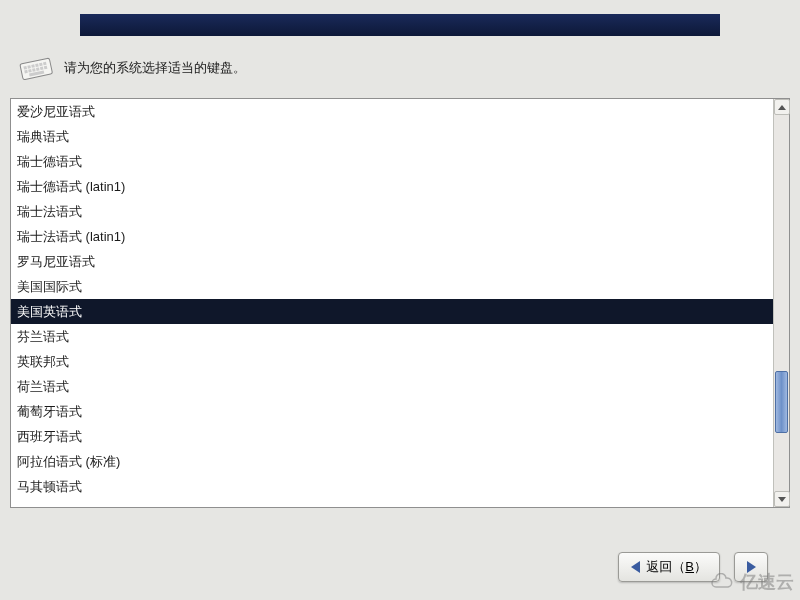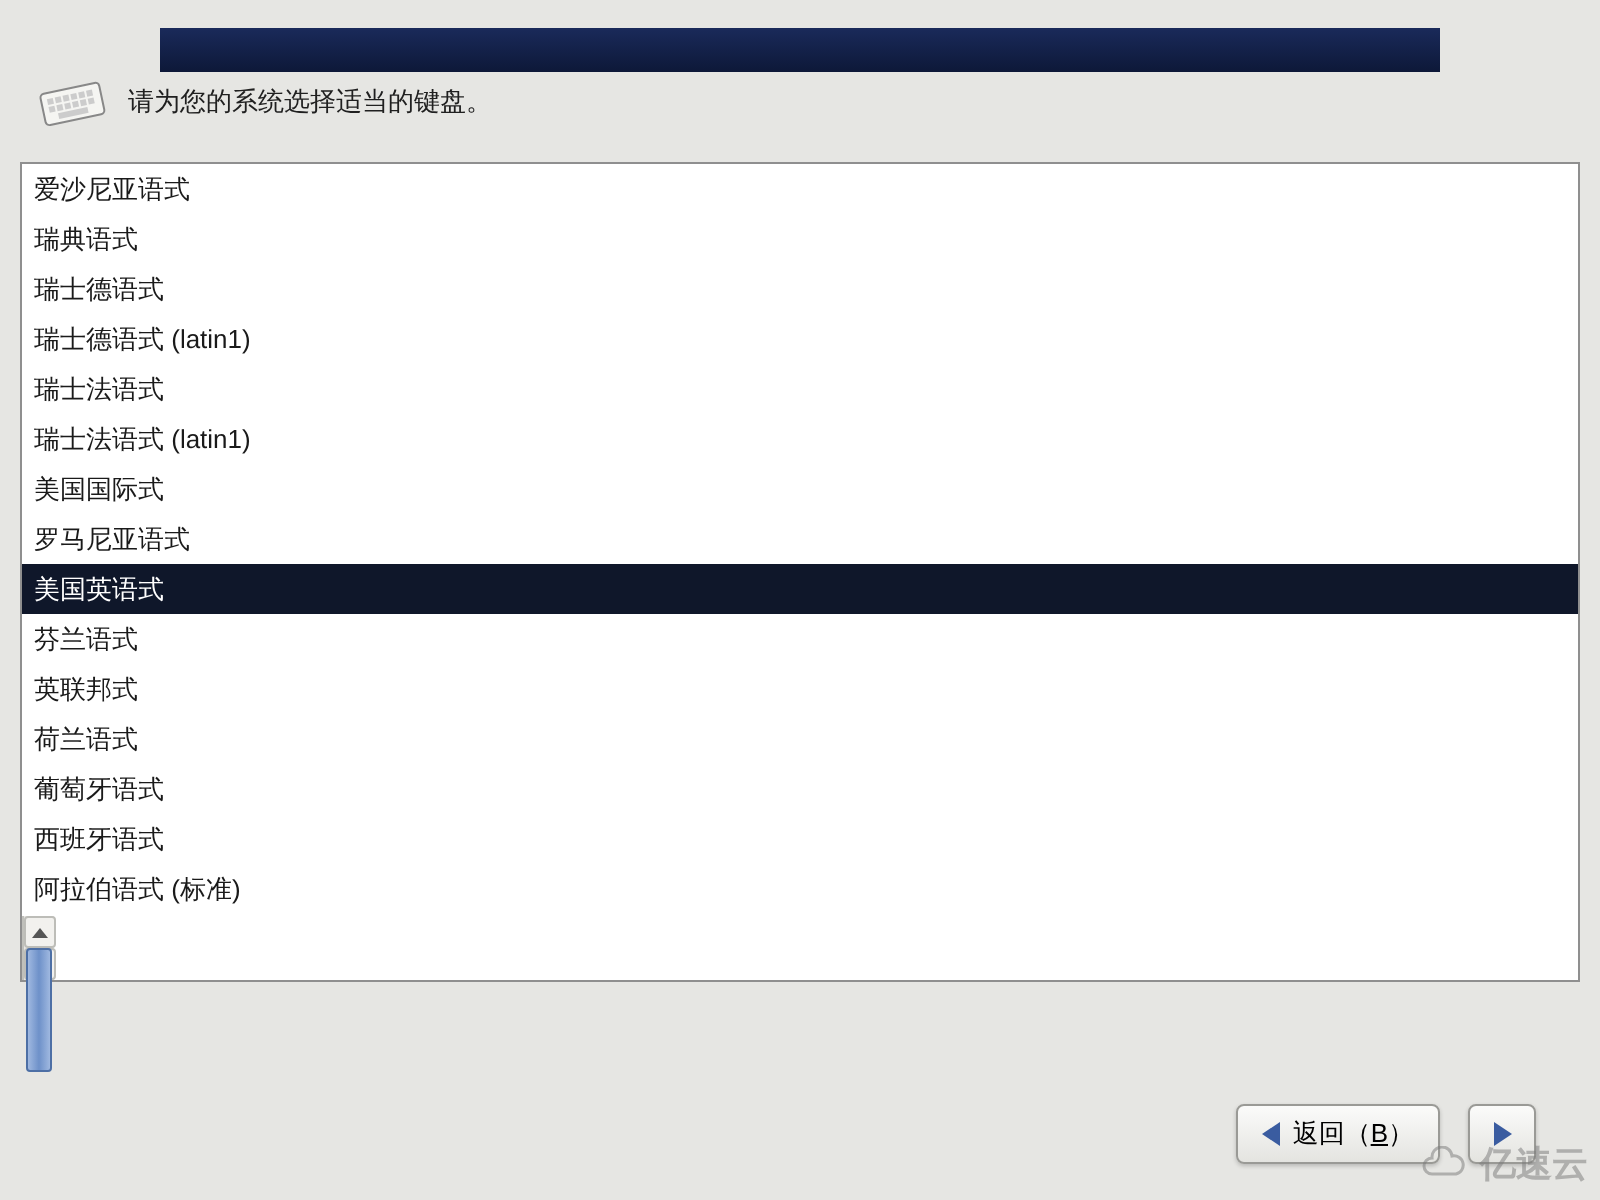--- a/index.html
+++ b/index.html
@@ -15,39 +15,38 @@
     }
     .top-banner {
       height: 22px;
       background: linear-gradient(to bottom, #1a2a5a, #0d1838);
       margin: 14px 80px 0 80px;
     }
     .prompt-row {
       display: flex;
       align-items: center;
       gap: 10px;
-      padding: 1px 18px 10px 18px;
+      padding: 18px 18px 10px 18px;
     }
     .kbd-icon {
       width: 36px;
       height: 28px;
       position: relative;
       display: flex;
       align-items: center;
       justify-content: center;
     }
     .kbd-icon svg { display: block; }
     .prompt-text { font-size: 13px; }
     .list-wrap {
       margin: 6px 10px 0 10px;
       border: 1px solid #8f8f8f;
       background: #fff;
       height: 410px;
       display: flex;
-      flex-direction: column;
     }
     .list {
       flex: 1;
       overflow: hidden;
       padding: 0;
     }
     .list-item {
       padding: 4px 6px;
       font-size: 13px;
       line-height: 17px;
@@ -181,22 +180,22 @@
 </div>
 
 <div class="list-wrap">
   <div class="list" id="kbd-list">
       <div class="list-item">爱沙尼亚语式</div>
       <div class="list-item">瑞典语式</div>
       <div class="list-item">瑞士德语式</div>
       <div class="list-item">瑞士德语式 (latin1)</div>
       <div class="list-item">瑞士法语式</div>
       <div class="list-item">瑞士法语式 (latin1)</div>
+      <div class="list-item">罗马尼亚语式</div>
       <div class="list-item">美国国际式</div>
-      <div class="list-item">罗马尼亚语式</div>
       <div class="list-item selected">美国英语式</div>
       <div class="list-item">芬兰语式</div>
       <div class="list-item">英联邦式</div>
       <div class="list-item">荷兰语式</div>
       <div class="list-item">葡萄牙语式</div>
       <div class="list-item">西班牙语式</div>
       <div class="list-item">阿拉伯语式 (标准)</div>
       <div class="list-item">马其顿语式</div>
     </div>
   <div class="scrollbar">

